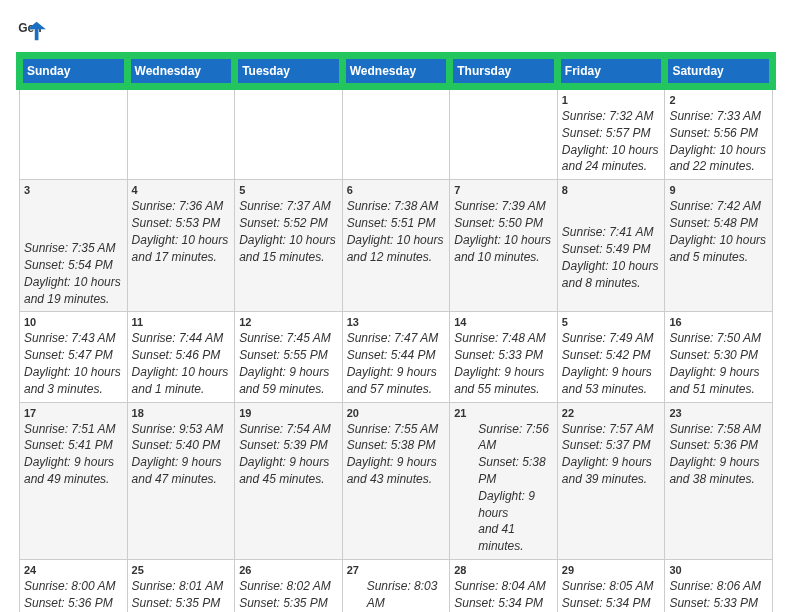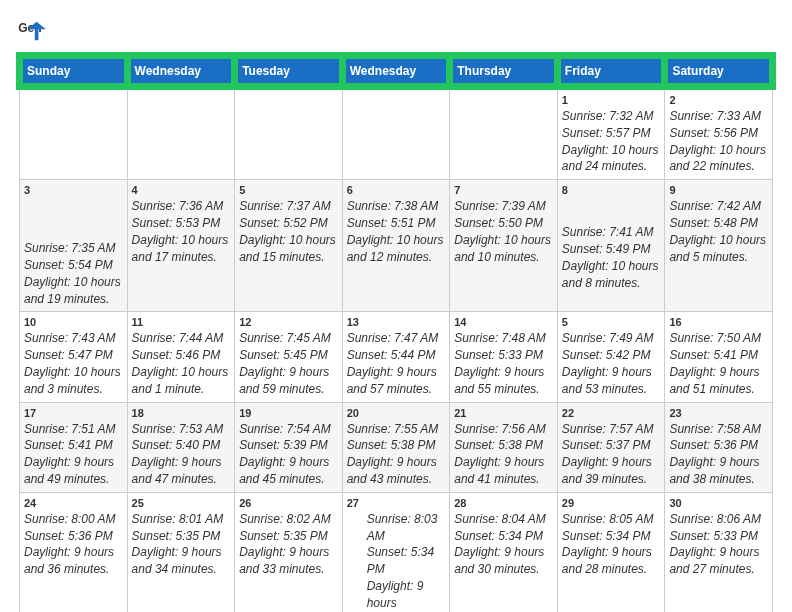--- a/index.html
+++ b/index.html
@@ -206,21 +206,21 @@
         <td>
           <span class="day-num">11</span>
           <div class="cell-content" style="white-space: pre-line;">Sunrise: 7:44 AM
 Sunset: 5:46 PM
 Daylight: 10 hours
 and 1 minute.</div>
         </td>
         <td>
           <span class="day-num">12</span>
           <div class="cell-content" style="white-space: pre-line;">Sunrise: 7:45 AM
-Sunset: 5:45 PM
+Sunset: 5:55 PM
 Daylight: 9 hours
 and 59 minutes.</div>
         </td>
         <td>
           <span class="day-num">13</span>
           <div class="cell-content" style="white-space: pre-line;">Sunrise: 7:47 AM
 Sunset: 5:44 PM
 Daylight: 9 hours
 and 57 minutes.</div>
         </td>
@@ -234,57 +234,57 @@
         <td>
           <span class="day-num">5</span>
           <div class="cell-content" style="white-space: pre-line;">Sunrise: 7:49 AM
 Sunset: 5:42 PM
 Daylight: 9 hours
 and 53 minutes.</div>
         </td>
         <td>
           <span class="day-num">16</span>
           <div class="cell-content" style="white-space: pre-line;">Sunrise: 7:50 AM
-Sunset: 5:41 PM
+Sunset: 5:30 PM
 Daylight: 9 hours
 and 51 minutes.</div>
         </td>
       </tr>
       <tr>
         <td>
           <span class="day-num">17</span>
           <div class="cell-content" style="white-space: pre-line;">Sunrise: 7:51 AM
 Sunset: 5:41 PM
 Daylight: 9 hours
 and 49 minutes.</div>
         </td>
         <td>
           <span class="day-num">18</span>
-          <div class="cell-content" style="white-space: pre-line;">Sunrise: 7:53 AM
+          <div class="cell-content" style="white-space: pre-line;">Sunrise: 9:53 AM
 Sunset: 5:40 PM
 Daylight: 9 hours
 and 47 minutes.</div>
         </td>
         <td>
           <span class="day-num">19</span>
           <div class="cell-content" style="white-space: pre-line;">Sunrise: 7:54 AM
 Sunset: 5:39 PM
 Daylight: 9 hours
 and 45 minutes.</div>
         </td>
         <td>
           <span class="day-num">20</span>
           <div class="cell-content" style="white-space: pre-line;">Sunrise: 7:55 AM
 Sunset: 5:38 PM
 Daylight: 9 hours
 and 43 minutes.</div>
         </td>
         <td>
           <span class="day-num">21</span>
-          <div class="cell-content" style="white-space: pre-line;">Sunrise: 7:56 AM
+          <div class="cell-content" style="white-space: pre-line; margin-left: 24px;">Sunrise: 7:56 AM
 Sunset: 5:38 PM
 Daylight: 9 hours
 and 41 minutes.</div>
         </td>
         <td>
           <span class="day-num">22</span>
           <div class="cell-content" style="white-space: pre-line;">Sunrise: 7:57 AM
 Sunset: 5:37 PM
 Daylight: 9 hours
 and 39 minutes.</div>

